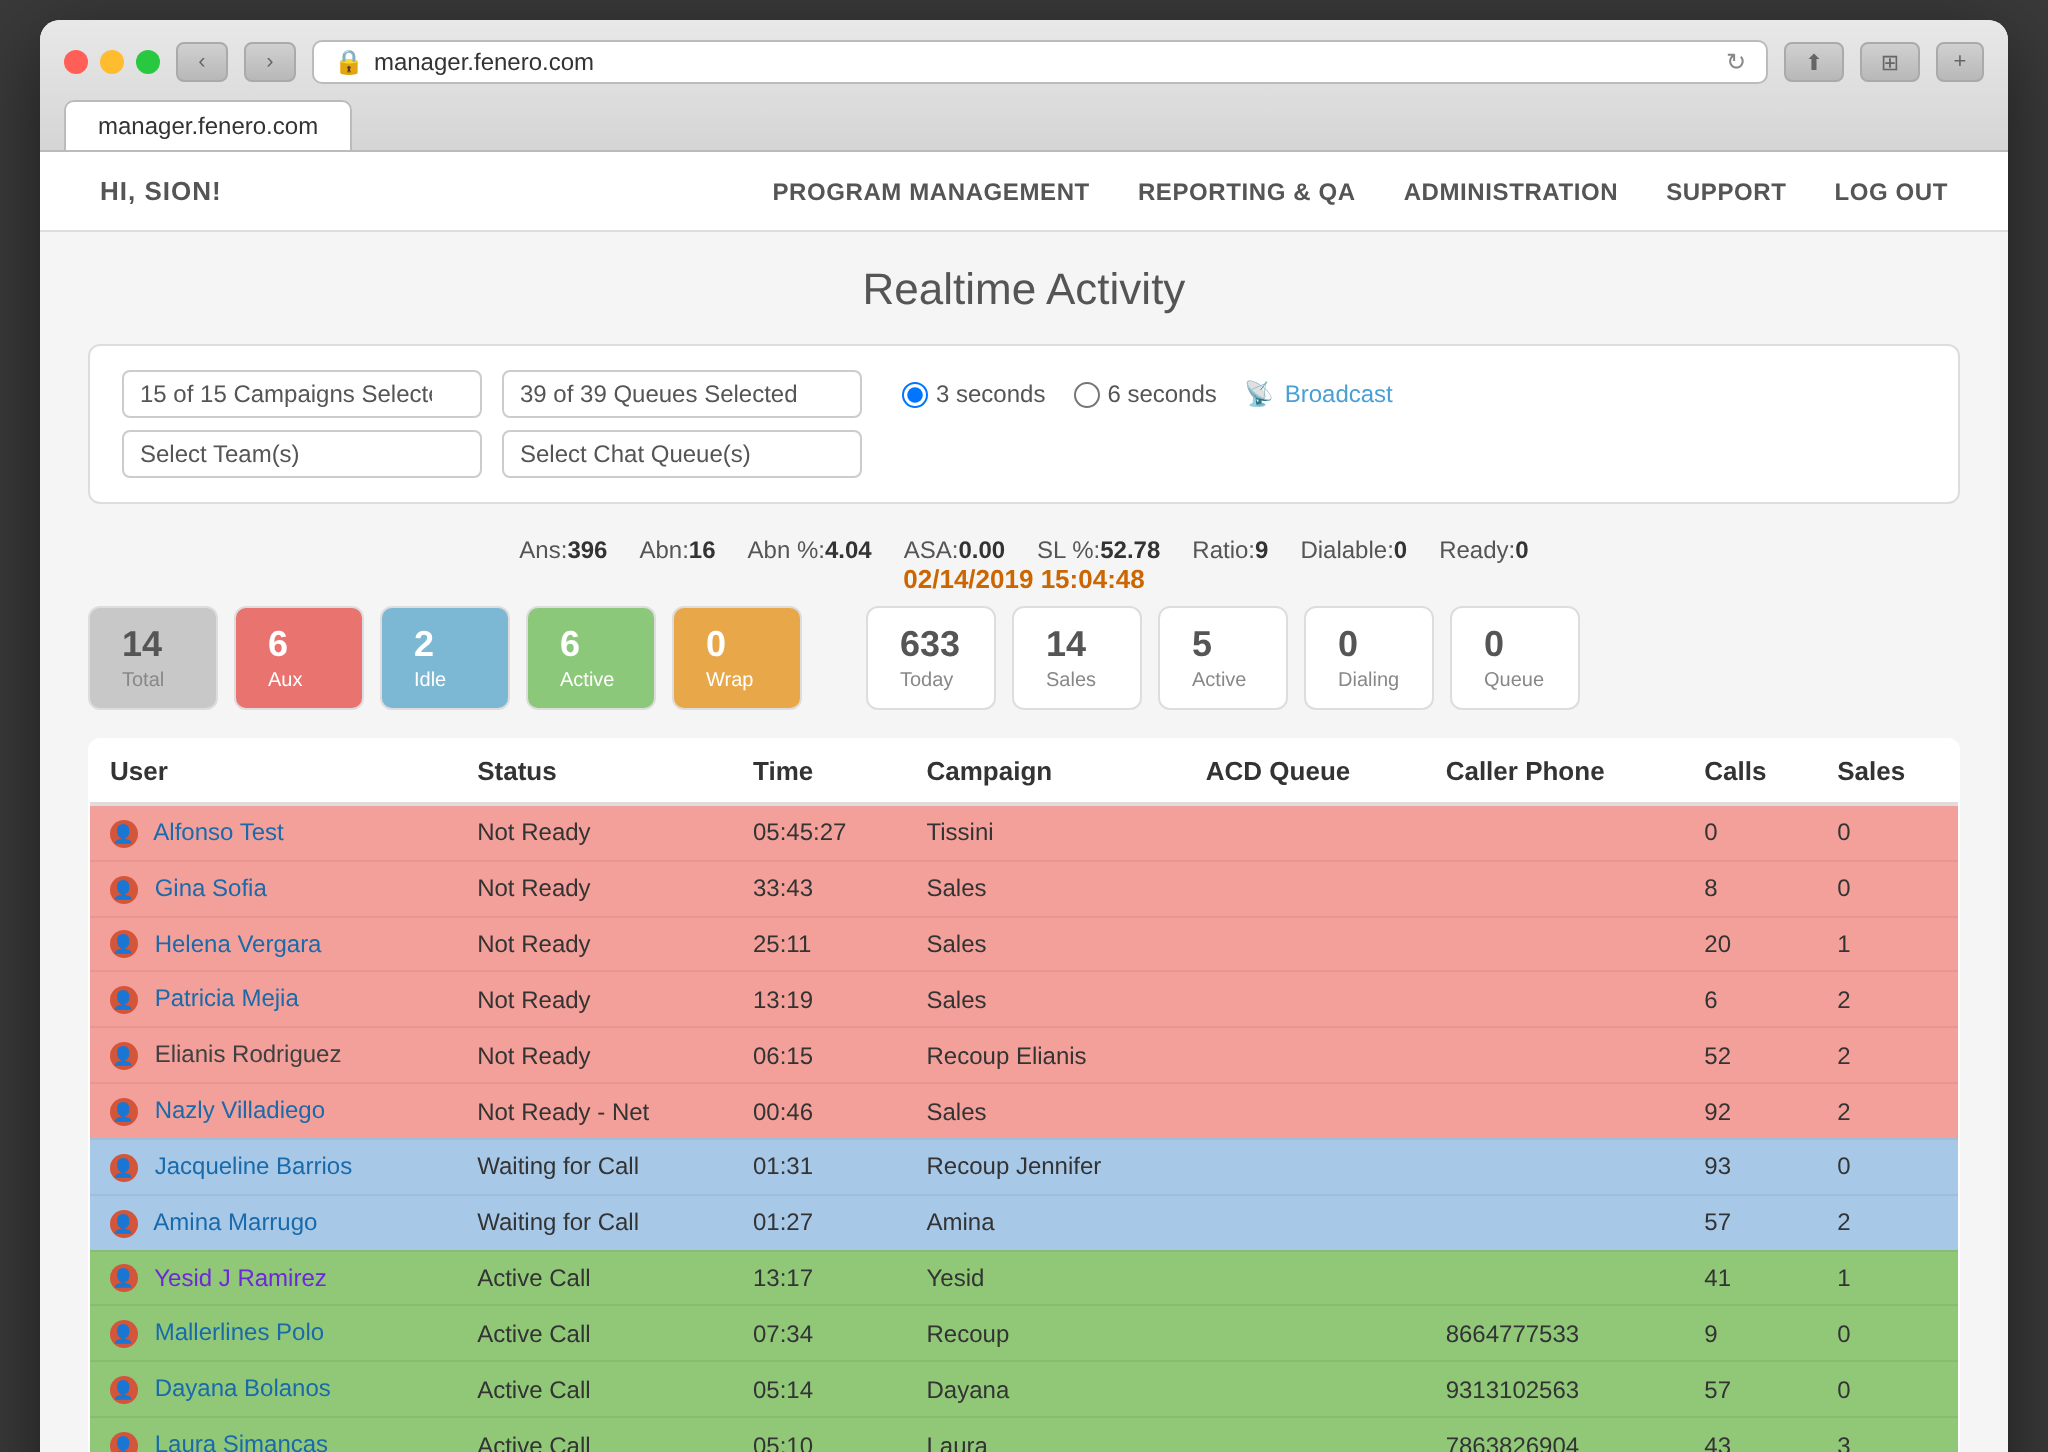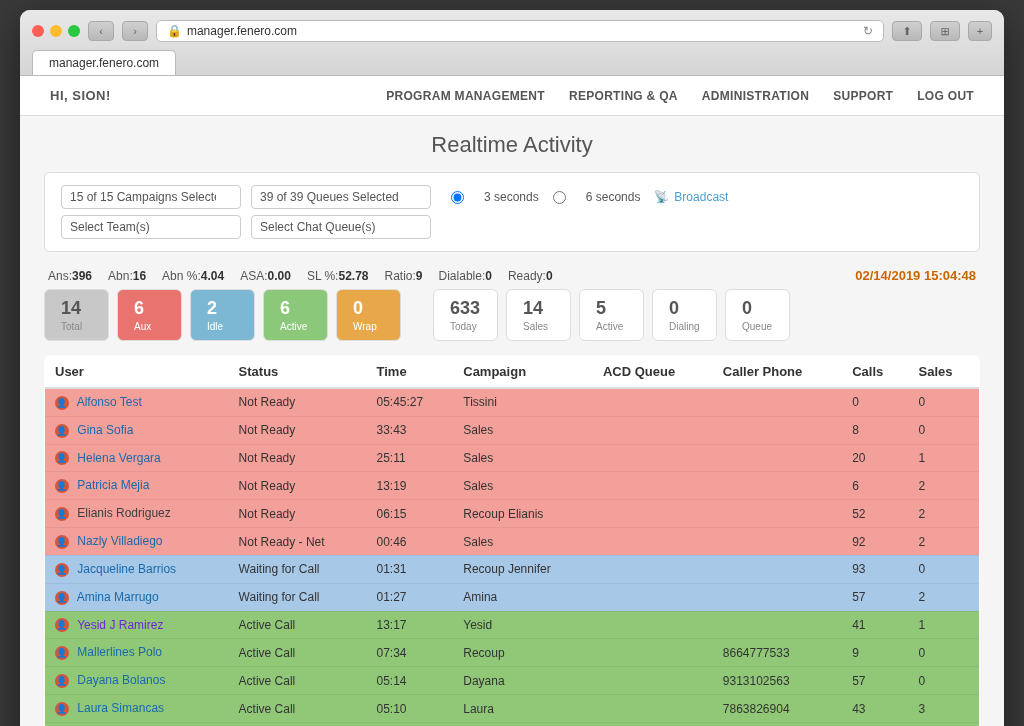--- a/index.html
+++ b/index.html
@@ -137,34 +137,35 @@
       color: #555;
       background: white;
       width: 180px;
       appearance: none;
       cursor: pointer;
     }
     .radio-group {
       display: flex; align-items: center; gap: 14px;
       margin-left: 10px;
     }
-    .radio-item { display: flex; align-items: center; gap: 20px; font-size: 12px; color: #555; }
+    .radio-item { display: flex; align-items: center; gap: 4px; font-size: 12px; color: #555; }
     .broadcast-btn {
       display: flex; align-items: center; gap: 5px;
       background: none; border: none; cursor: pointer;
       font-size: 12px; color: #4a9fd4;
     }
     
     .stats-bar {
       display: flex;
       align-items: center;
       justify-content: space-between;
       padding: 6px 4px;
       font-size: 12px;
       color: #555;
+      flex-direction: column;
     }
     .stats-left { display: flex; gap: 16px; }
     .stat-item { font-size: 12px; color: #555; }
     .stat-item strong { color: #333; }
     .stats-date { color: #cc6600; font-size: 13px; font-weight: bold; }
     
     .summary-boxes {
       display: flex;
       gap: 12px;
       margin-bottom: 14px;

